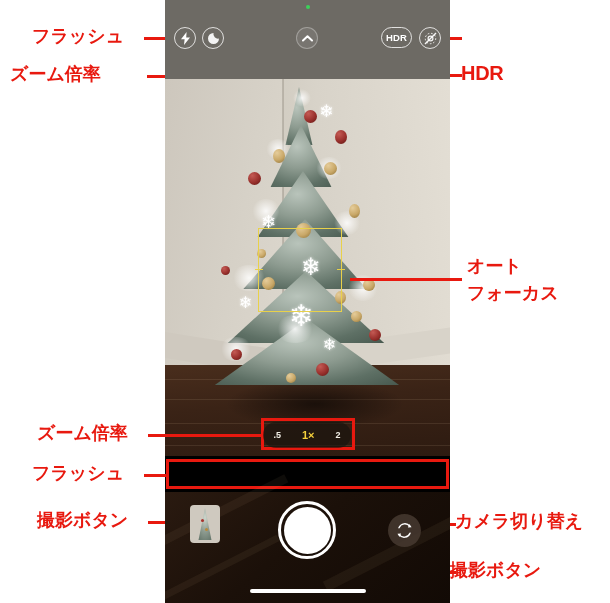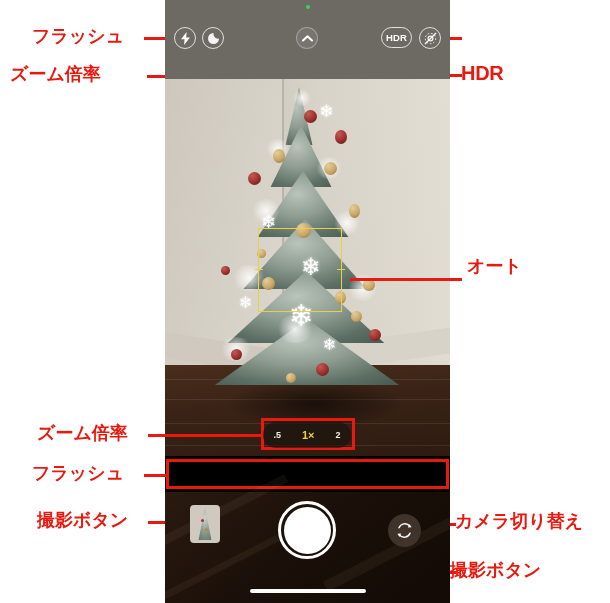--- a/index.html
+++ b/index.html
@@ -337,20 +337,21 @@
   <div class="leader h" style="left:147px;top:75px;width:49px;"></div>
   <div class="leader v" style="left:194px;top:53px;height:24px;"></div>
 
   <div class="leader h" style="left:434px;top:37px;width:28px;"></div>
 
   <div class="anno-label en" style="left:461px;top:63px;">HDR</div>
   <div class="leader h" style="left:404px;top:74px;width:58px;"></div>
   <div class="leader v" style="left:402px;top:53px;height:23px;"></div>
 
   <div class="anno-label jp" style="left:467px;top:257px;">オート</div>
+  <div class="anno-label jp" style="left:467px;top:284px;">フォーカス</div>
   <div class="leader h" style="left:350px;top:278px;width:112px;"></div>
 
   <div class="anno-label jp" style="left:37px;top:424px;">ズーム倍率</div>
   <div class="leader h" style="left:148px;top:434px;width:115px;"></div>
 
   <div class="anno-label jp" style="left:32px;top:464px;">フラッシュ</div>
   <div class="leader h" style="left:144px;top:474px;width:24px;"></div>
 
   <div class="anno-label jp" style="left:37px;top:511px;">撮影ボタン</div>
   <div class="leader h" style="left:148px;top:521px;width:41px;"></div>

